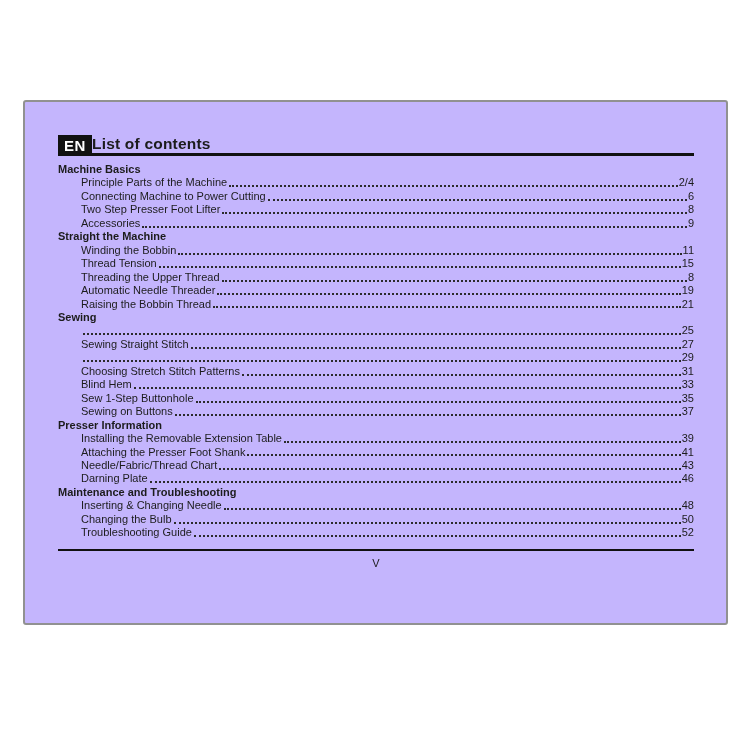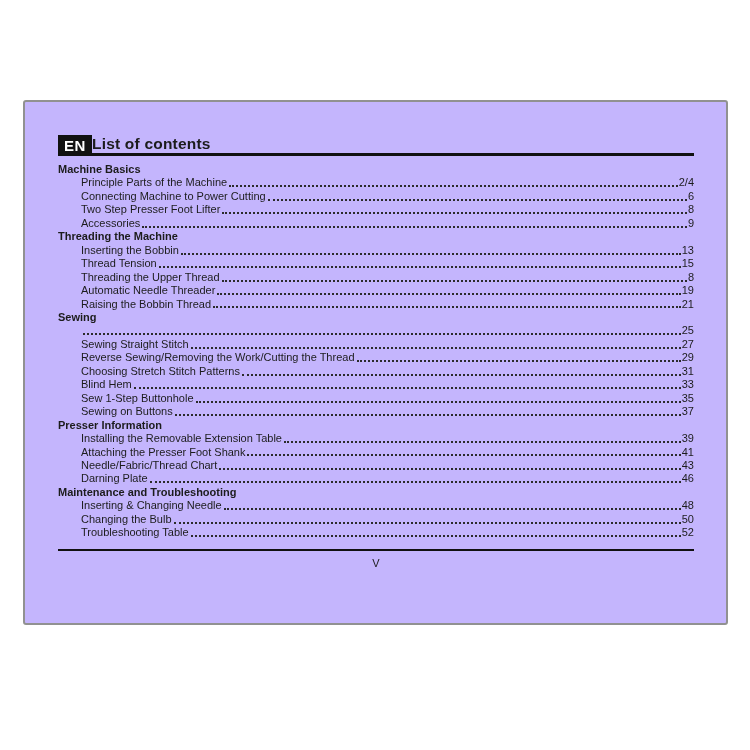--- a/index.html
+++ b/index.html
@@ -101,25 +101,25 @@
           <div class="toc-entry">
             <span class="entry-label">Two Step Presser Foot Lifter</span>
             <span class="leader"></span>
             <span class="entry-page">8</span>
           </div>
           <div class="toc-entry">
             <span class="entry-label">Accessories</span>
             <span class="leader"></span>
             <span class="entry-page">9</span>
           </div>
-          <div class="toc-section-heading">Threading the Machine</div>
-          <div class="toc-entry">
-            <span class="entry-label">Inserting the Bobbin</span>
-            <span class="leader"></span>
-            <span class="entry-page">13</span>
+          <div class="toc-section-heading">Straight the Machine</div>
+          <div class="toc-entry">
+            <span class="entry-label">Winding the Bobbin</span>
+            <span class="leader"></span>
+            <span class="entry-page">11</span>
           </div>
           <div class="toc-entry">
             <span class="entry-label">Thread Tension</span>
             <span class="leader"></span>
             <span class="entry-page">15</span>
           </div>
           <div class="toc-entry">
             <span class="entry-label">Threading the Upper Thread</span>
             <span class="leader"></span>
             <span class="entry-page">8</span>
@@ -138,21 +138,20 @@
           <div class="toc-entry">
             <span class="leader"></span>
             <span class="entry-page">25</span>
           </div>
           <div class="toc-entry">
             <span class="entry-label">Sewing Straight Stitch</span>
             <span class="leader"></span>
             <span class="entry-page">27</span>
           </div>
           <div class="toc-entry">
-            <span class="entry-label">Reverse Sewing/Removing the Work/Cutting the Thread</span>
             <span class="leader"></span>
             <span class="entry-page">29</span>
           </div>
           <div class="toc-entry">
             <span class="entry-label">Choosing Stretch Stitch Patterns</span>
             <span class="leader"></span>
             <span class="entry-page">31</span>
           </div>
           <div class="toc-entry">
             <span class="entry-label">Blind Hem</span>
@@ -195,21 +194,21 @@
             <span class="entry-label">Inserting &amp; Changing Needle</span>
             <span class="leader"></span>
             <span class="entry-page">48</span>
           </div>
           <div class="toc-entry">
             <span class="entry-label">Changing the Bulb</span>
             <span class="leader"></span>
             <span class="entry-page">50</span>
           </div>
           <div class="toc-entry">
-            <span class="entry-label">Troubleshooting Table</span>
+            <span class="entry-label">Troubleshooting Guide</span>
             <span class="leader"></span>
             <span class="entry-page">52</span>
           </div>
         </div>
 
       <div class="footer-rule"></div>
       <div class="footer-page">V</div>
 
     </div>
   </div>

